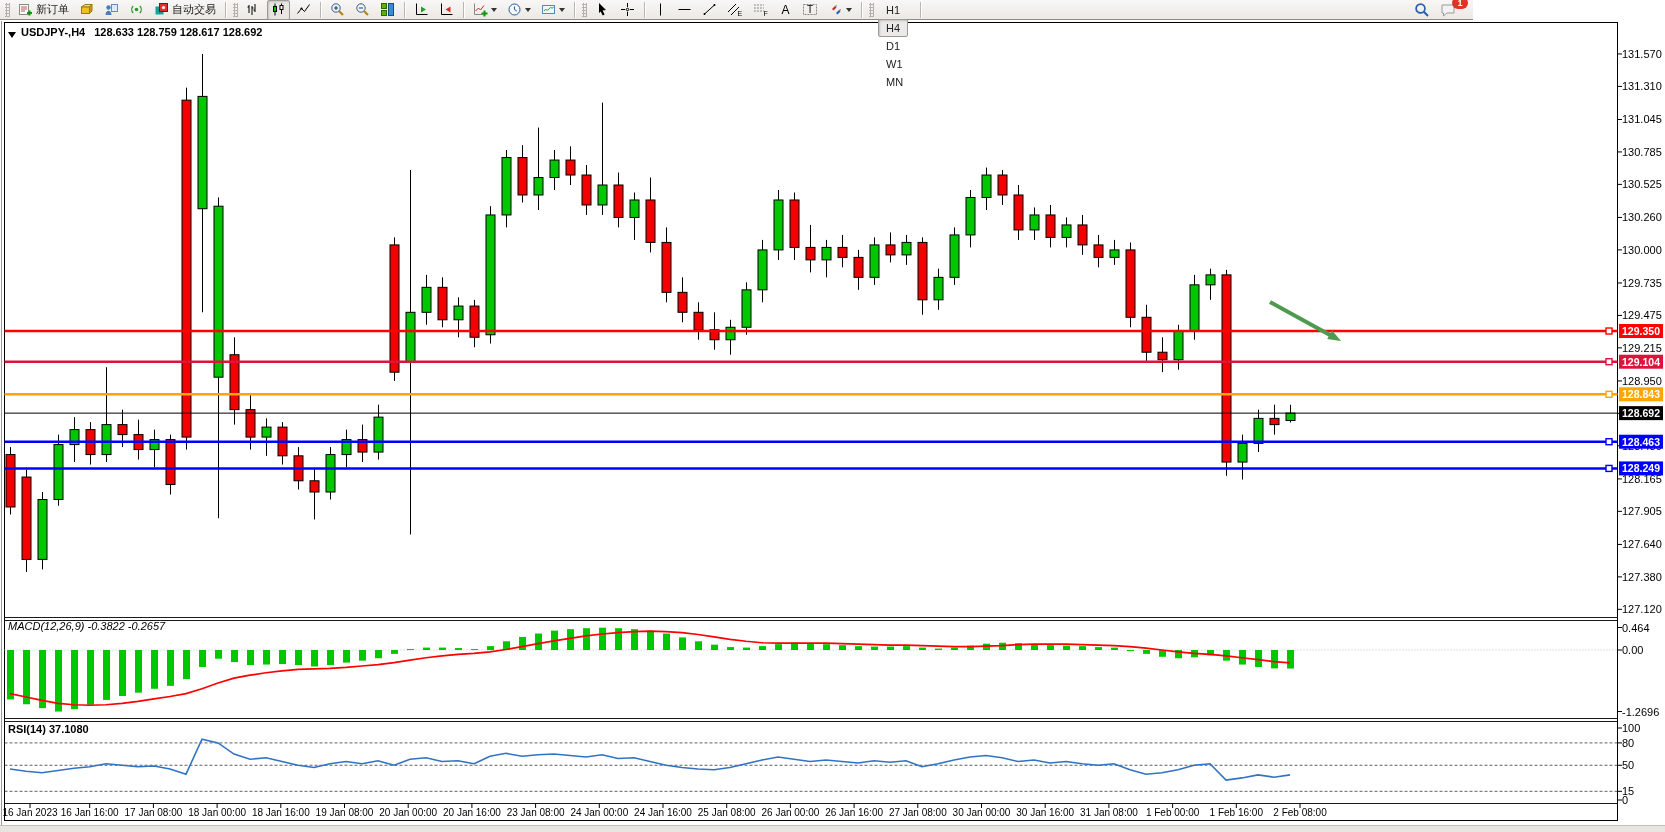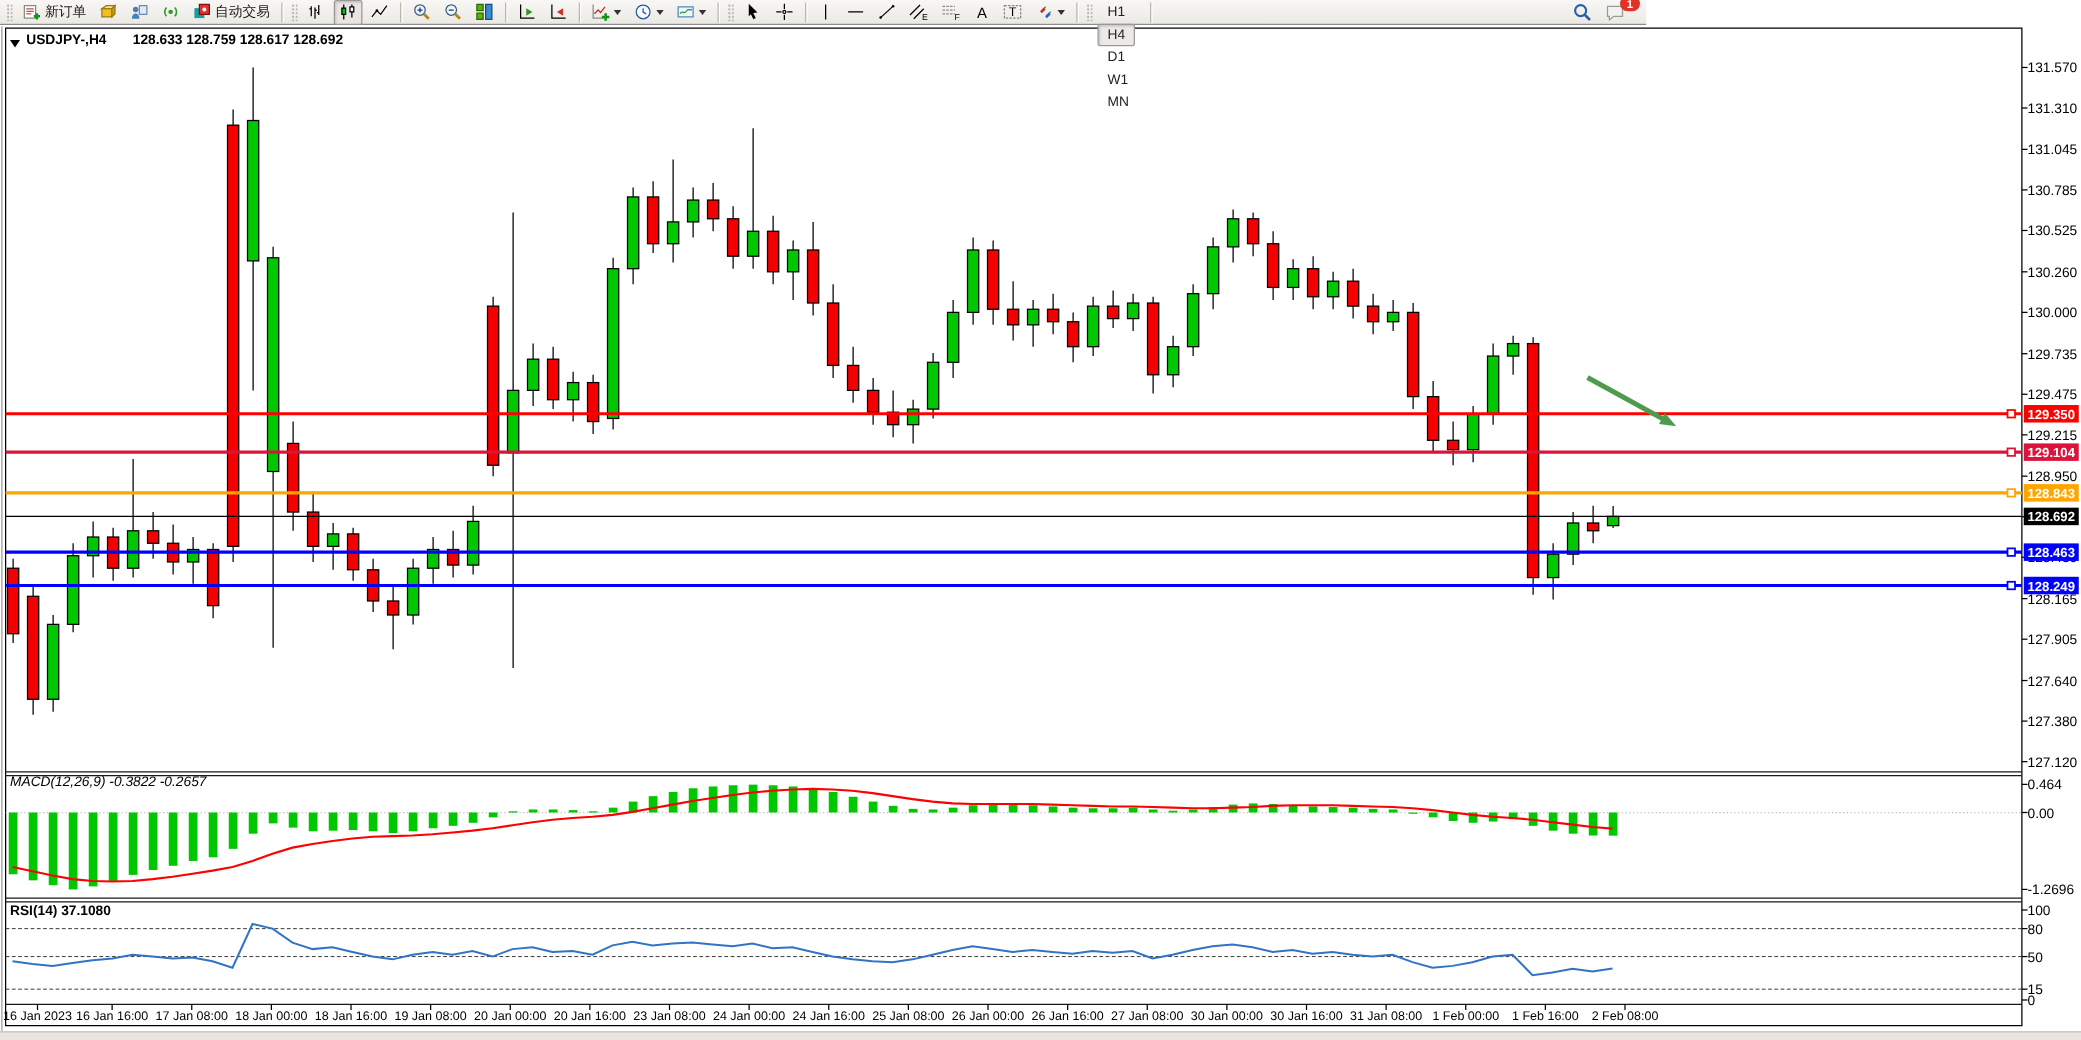--- a/index.html
+++ b/index.html
@@ -1,18 +1,18 @@
 <!DOCTYPE html>
 <html><head>
 <meta charset="utf-8">
 <style>
   html,body{margin:0;padding:0;width:1665px;height:832px;overflow:hidden;
     font-family:"Liberation Sans",sans-serif;background:#ffffff;}
   
-  .toolbar{position:absolute;top:0;left:0;width:1317px;height:20px;
+  .toolbar{position:absolute;top:0;left:0;width:1473px;height:20px;
     background:linear-gradient(#f8f7f5,#ece9e4);border-bottom:1px solid #8c8c8c;
     display:flex;align-items:center;padding:0 2px;box-sizing:border-box;z-index:5;}
   .tbtn{display:flex;align-items:center;height:18px;padding:0 3px;margin:0 1px;
     font-size:11px;color:#1a1a1a;white-space:nowrap;cursor:default;border:1px solid transparent;border-radius:2px;}
   .tbtn.active{background:#e9e6e1;border:1px solid #9a9a9a;box-shadow:inset 1px 1px 2px rgba(0,0,0,.15);}
   .tbtn .lbl{margin-left:3px;}
   .sep{width:1px;height:16px;background:#b9b6b2;box-shadow:1px 0 0 #ffffff;margin:0 4px;}
   .grip{width:5px;height:14px;margin:0 3px;
     background-image:radial-gradient(#b5b2ae 1px,transparent 1.2px);background-size:3px 3px;}
   .caret{width:0;height:0;border:3px solid transparent;border-top:4px solid #333;margin:4px 0 0 3px;}
@@ -23,21 +23,21 @@
   .spacer{flex:1;}
   .chat-wrap{position:relative;margin-right:10px;}
   .badge{position:absolute;top:-4px;right:-8px;background:#e03226;color:#fff;font-size:9px;font-weight:bold;
     border-radius:8px;min-width:12px;height:12px;line-height:12px;text-align:center;padding:0 2px;}
   
   #chart-canvas{position:absolute;top:0;left:0;z-index:1;}
   .overlay{position:absolute;z-index:3;font-size:11px;color:#000;white-space:nowrap;}
   .title-row{top:26px;left:8px;display:flex;align-items:flex-end;font-weight:bold;}
   .tri{width:0;height:0;border-left:4px solid transparent;border-right:4px solid transparent;
     border-top:6px solid #000;margin-right:5px;}
-  .title-ohlc{margin-left:21px;font-weight:bold;}
+  .title-ohlc{margin-left:9px;font-weight:bold;}
   .macd-lbl{top:620px;left:8px;font-style:italic;}
   .rsi-lbl{top:723px;left:8px;font-weight:bold;}
   .bottom-strip{position:absolute;left:0;top:825px;width:1665px;height:7px;
     background:#e8e5e0;border-top:1px solid #c2bfba;z-index:2;}
 </style>
 </head>
 <body>
 
 <svg id="chart-canvas" width="1665" height="832">
     <line x1="1.5" y1="21" x2="1.5" y2="825" stroke="#9a9a9a"></line>

